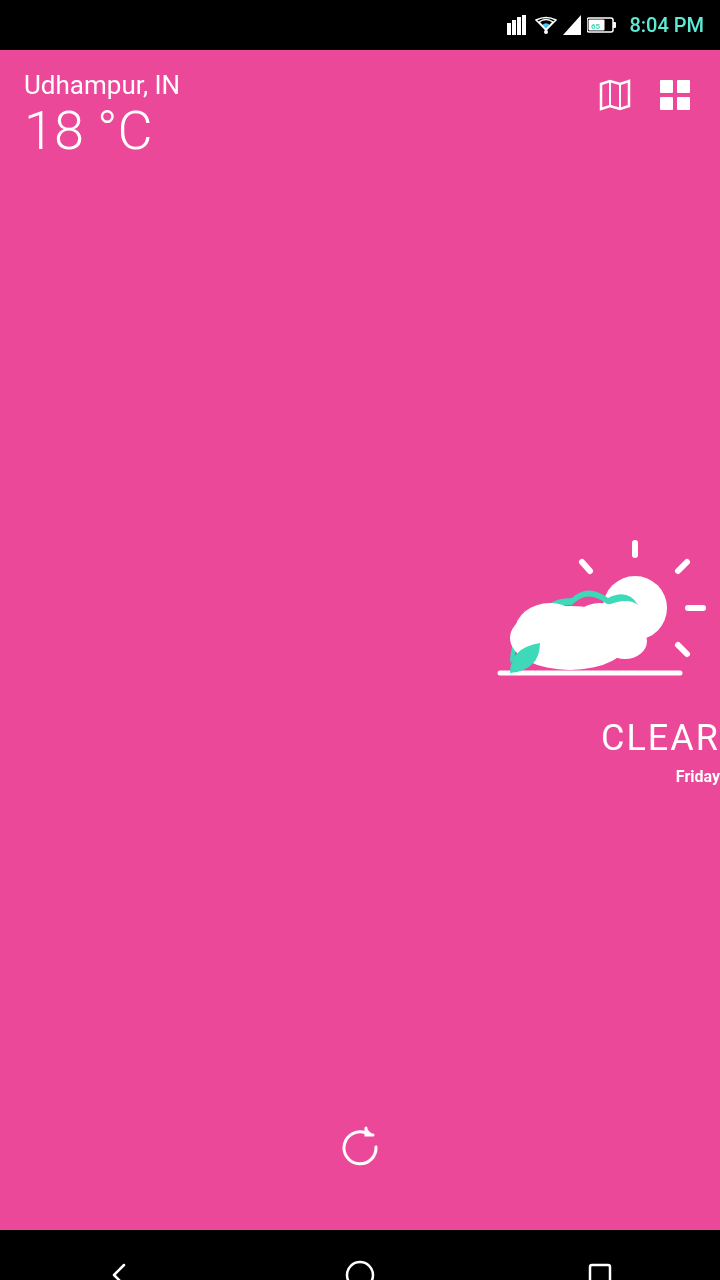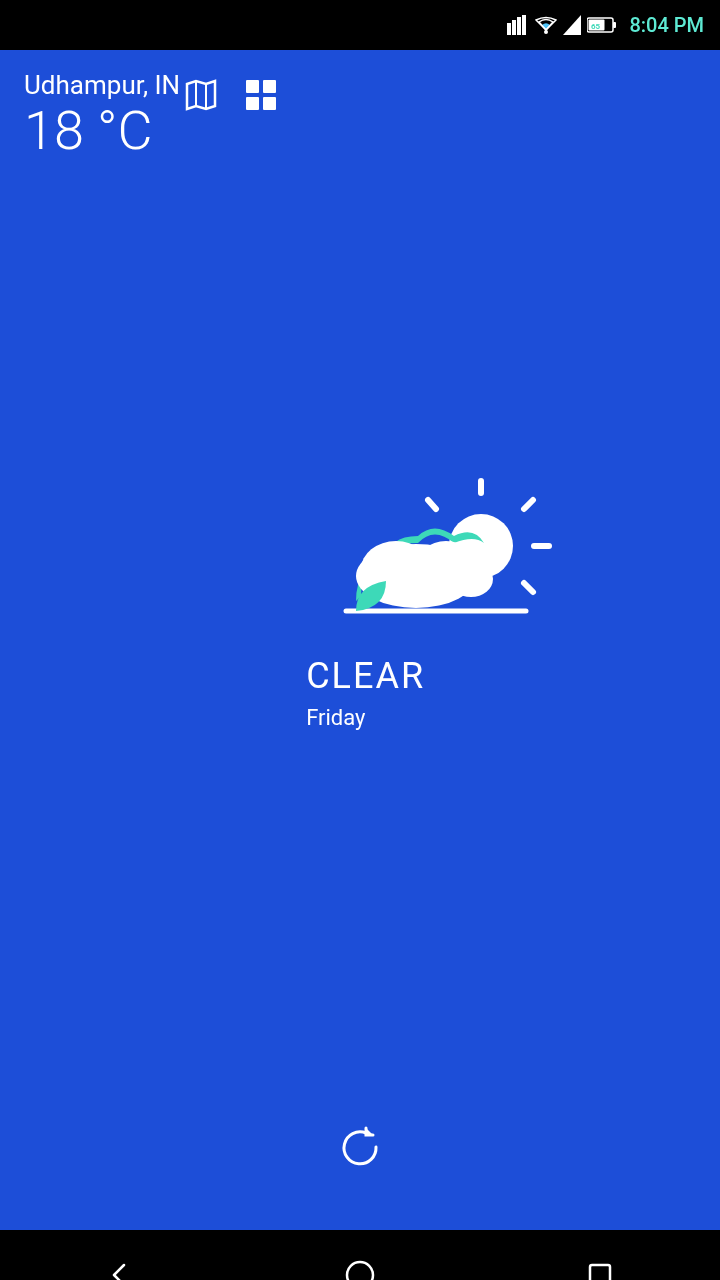--- a/index.html
+++ b/index.html
@@ -32,24 +32,24 @@
       color: #5eead4;
       font-size: 20px;
       font-weight: 500;
       margin-left: 6px;
     }
 
     
     .weather-app {
       width: 720px;
       height: 1180px;
-      background: #1d4ed8;
+      background: #ec4899;
       position: relative;
       display: flex;
-      flex-direction: row;
+      flex-direction: column;
     }
 
     
     .app-header {
       padding: 20px 24px 10px 24px;
       display: flex;
       justify-content: space-between;
       align-items: flex-start;
     }
     .location-temp {
@@ -79,21 +79,21 @@
       border: none;
       cursor: pointer;
       padding: 4px;
     }
 
     
     .weather-content {
       flex: 1;
       display: flex;
       flex-direction: column;
-      align-items: flex-start;
+      align-items: flex-end;
       justify-content: center;
       padding-bottom: 80px;
     }
 
     
     .weather-icon-container {
       width: 260px;
       height: 160px;
       position: relative;
       margin-bottom: 24px;
@@ -102,22 +102,22 @@
     .weather-condition {
       color: #fff;
       font-size: 36px;
       font-weight: 400;
       letter-spacing: 2px;
       margin-bottom: 8px;
       text-align: center;
     }
     .weather-day {
       color: #fff;
-      font-size: 22px;
-      font-weight: 400;
+      font-size: 16px;
+      font-weight: 700;
       text-align: center;
     }
 
     
     .refresh-btn {
       position: absolute;
       bottom: 50px;
       left: 50%;
       transform: translateX(-50%);
       background: none;

